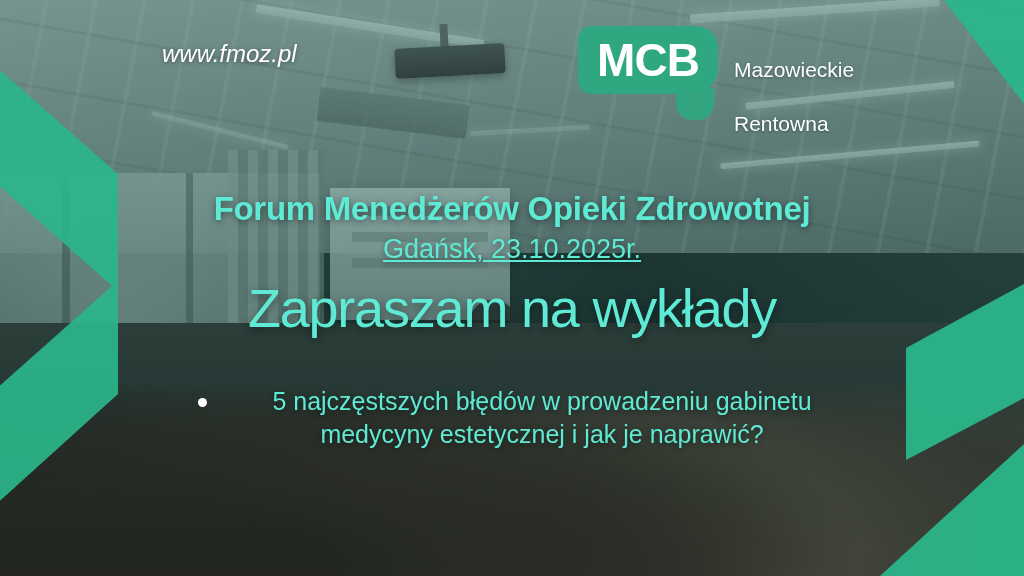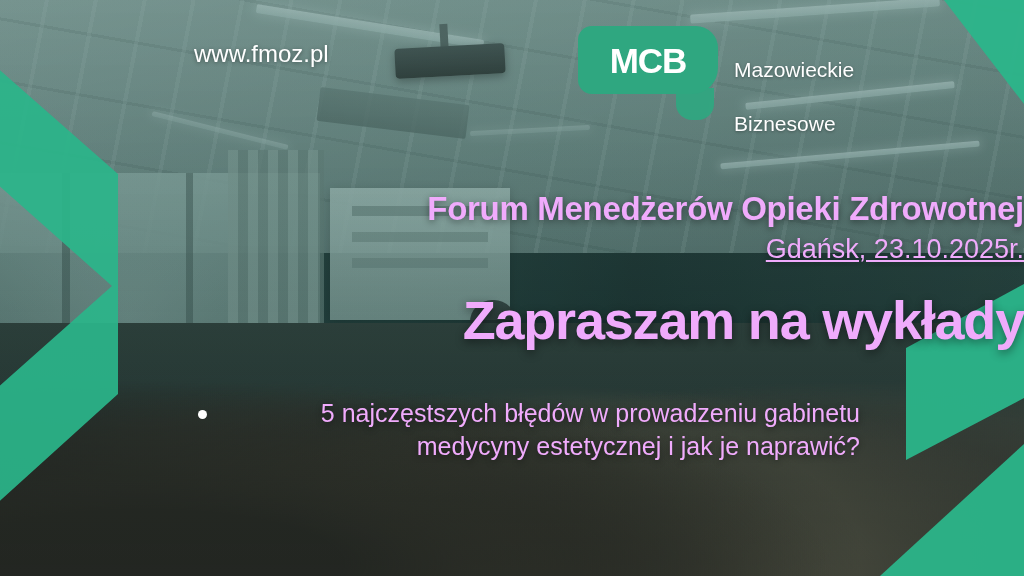--- a/index.html
+++ b/index.html
@@ -168,69 +168,70 @@
     width: 38px; height: 32px;
     background: #2fa780;
     border-radius: 0 0 16px 16px;
     opacity: .92;
   }
   .logo-text-mcb {
     position: absolute; left: 0; top: 0;
     width: 140px; height: 68px;
     display: flex; align-items: center; justify-content: center;
     color: #ffffff;
-    font-size: 35px;
+    font-size: 46px;
     font-weight: bold;
     letter-spacing: -1px;
     line-height: 1;
   }
   .logo-words {
     margin-left: 16px;
     color: #ffffff;
     font-size: 21px;
     line-height: 1.24;
     padding-top: 3px;
     text-shadow: 0 1px 3px rgba(0,0,0,.35);
   }
   .logo-words div { white-space: nowrap; margin-top: 28px; }
 
   
   .site-url {
     position: absolute;
-    left: 194px; top: 40px;
+    left: 162px; top: 40px;
     color: #ffffff;
     font-size: 24px;
     text-shadow: 0 1px 4px rgba(0,0,0,.40);
+    font-style: italic;
   }
   .content {
     position: absolute;
     left: 0; right: 0;
     top: 190px;
-    text-align: right;
-    color: #f0abfc;
+    text-align: center;
+    color: #5eead4;
   }
   .headline {
     font-size: 33px;
     font-weight: bold;
     letter-spacing: -.3px;
     text-shadow: 0 2px 7px rgba(0,0,0,.45);
     margin: 0;
   }
   .subhead {
     font-size: 27px;
     font-weight: normal;
     margin: 6px 0 0 0;
     text-shadow: 0 2px 6px rgba(0,0,0,.42);
     text-decoration: underline;
   }
   .bigline {
     font-size: 54px;
-    font-weight: bold;
+    font-weight: normal;
     letter-spacing: -1.2px;
-    margin: 24px 0 0 0;
+    margin: 12px 0 0 0;
     text-shadow: 0 3px 10px rgba(0,0,0,.45);
   }
   .bullets {
     list-style: none;
     margin: 46px 0 16px 0;
     padding: 0;
     width: 672px;
     margin-left: 188px;
   }
   .bullets li {
@@ -302,21 +303,21 @@
   </div>
 
   <div class="logo">
     <div class="logo-mark">
       <div class="logo-tab"></div>
       <div class="logo-plate"></div>
       <div class="logo-text-mcb">MCB</div>
     </div>
     <div class="logo-words">
       <div>Mazowieckie</div>
-      <div>Biznesowe</div>
+      <div>Rentowna</div>
     </div>
   </div>
 
   <div class="site-url">www.fmoz.pl</div>
 
   <div class="content">
     <h1 class="headline">Forum Menedżerów Opieki Zdrowotnej</h1>
     <h2 class="subhead">Gdańsk, 23.10.2025r.</h2>
     <div class="bigline">Zapraszam na wykłady</div>
 

